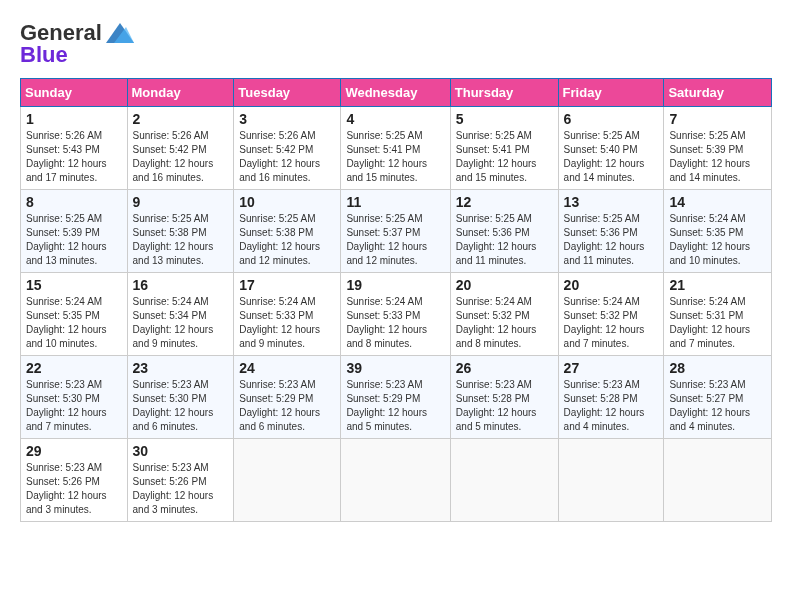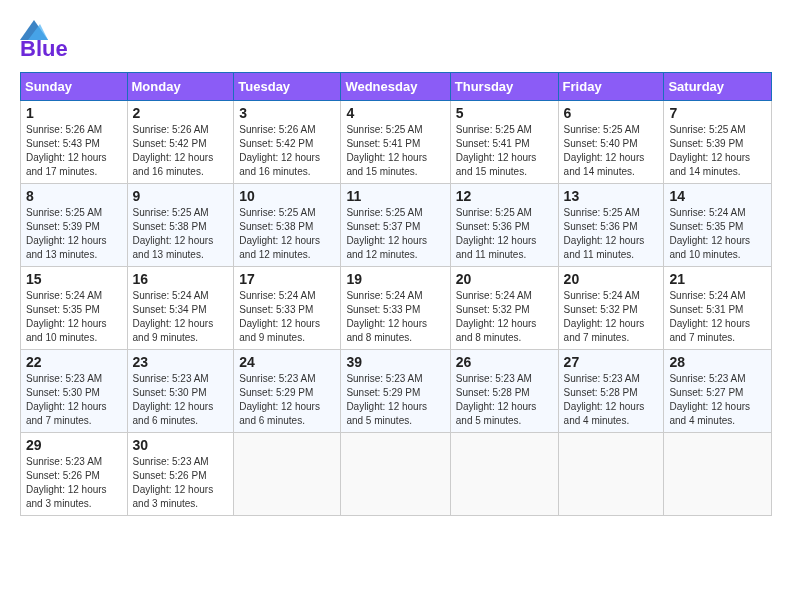--- a/index.html
+++ b/index.html
@@ -37,21 +37,21 @@
     .location {
       font-size: 15px;
       color: #444;
     }
     table {
       width: 100%;
       border-collapse: collapse;
       font-size: 11px;
     }
     thead tr th {
-      background: #8b5cf6;
+      background: #ec4899;
       color: #fff;
       padding: 6px 4px;
       text-align: left;
       font-size: 13px;
       font-weight: bold;
       border: 1px solid #1a6fbb;
     }
     tbody tr td {
       border: 1px solid #ccc;
       vertical-align: top;
@@ -79,20 +79,21 @@
     .empty-cell {
       background: #f9f9f9 !important;
     }
   </style>
 </head>
 <body>
 
 <div class="header">
   <div class="logo">
     <div class="logo-row">
+      <span style="font-size:22px;font-weight:bold;color:#333;">General</span>
       <svg width="28" height="20" viewBox="0 0 28 20">
         <polygon points="0,20 14,0 28,20" fill="#1a6fbb" opacity="0.85"></polygon>
         <polygon points="8,20 20,4 28,20" fill="#4ab0f5" opacity="0.7"></polygon>
       </svg>
     </div>
     <span style="font-size:22px;font-weight:bold;color:#6d28d9;margin-top:-4px;">Blue</span>
   </div>
   <div class="title-area">
     <div class="month-title"></div>
     <div class="location"></div>

